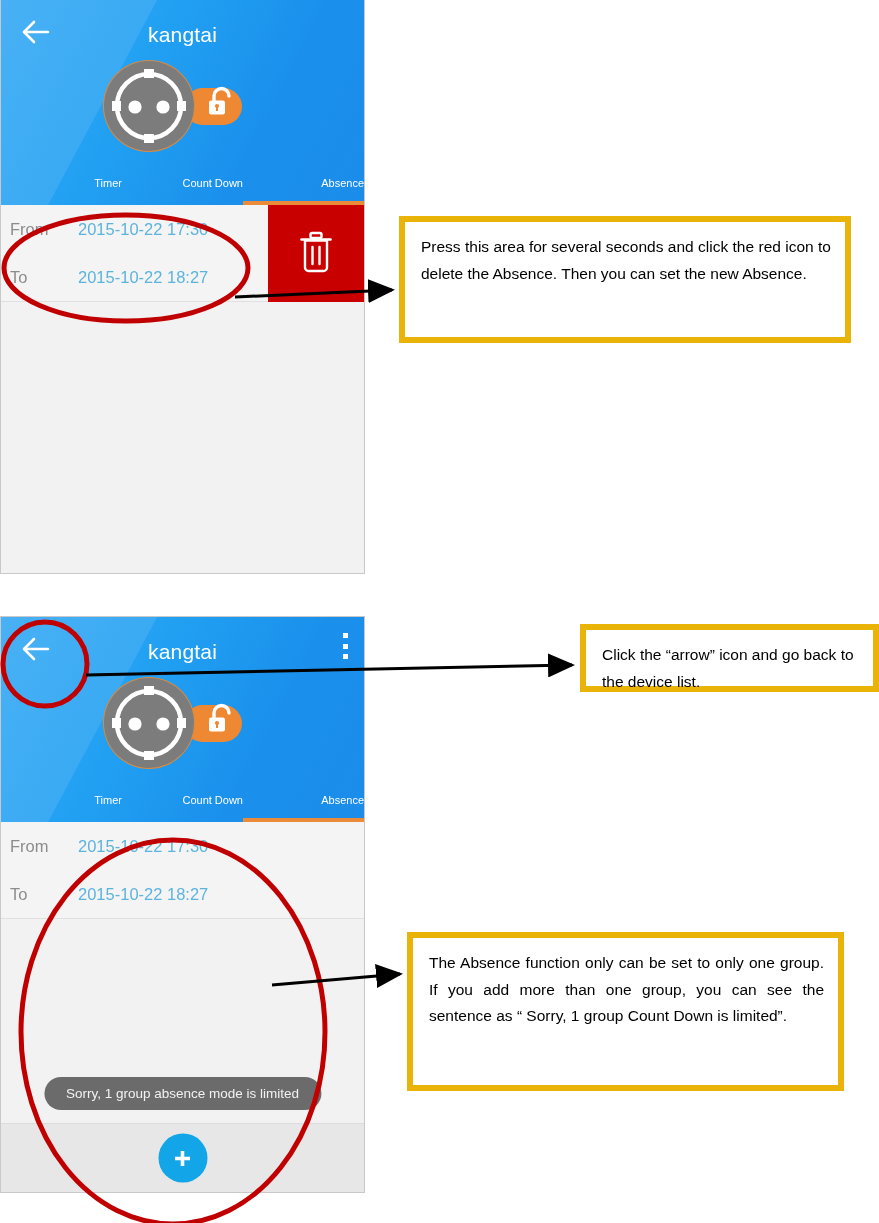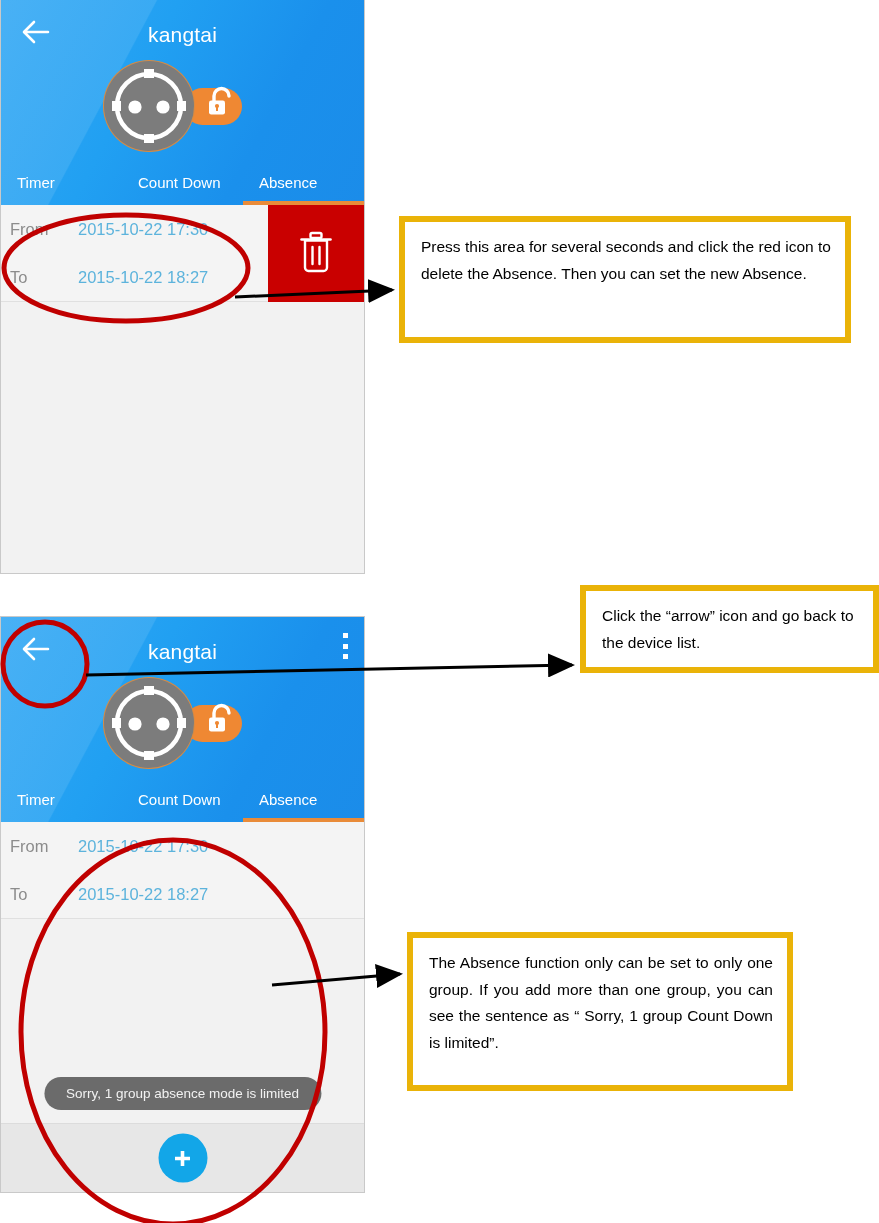--- a/index.html
+++ b/index.html
@@ -105,25 +105,24 @@
     right: 0;
     bottom: 0;
     height: 38px;
     display: flex;
     z-index: 3;
   }
   .tab {
     flex: 1;
     position: relative;
     color: #ffffff;
-    font-size: 15px;
-    text-align: left;
+    font-size: 11px;
+    text-align: right;
     line-height: 32px;
     white-space: nowrap;
-    padding-left: 16px;
   }
   .tab.active::after {
     content: "";
     position: absolute;
     left: 0; right: 0; bottom: 0;
     height: 4px;
     background: #e98b39;
   }
 
   
@@ -217,22 +216,22 @@
     background: #ffffff;
     box-sizing: border-box;
     padding: 12px 14px 12px 16px;
     font-size: 15.5px;
     line-height: 1.72;
     color: #000000;
     text-align: justify;
     text-justify: inter-word;
   }
   #callout-1 { left: 399px; top: 216px;  width: 452px; height: 127px; }
-  #callout-2 { left: 580px; top: 585px;  width: 299px; height: 88px;  text-align: left; }
-  #callout-3 { left: 407px; top: 932px;  width: 386px; height: 159px; }
+  #callout-2 { left: 580px; top: 624px;  width: 299px; height: 68px;  text-align: left; }
+  #callout-3 { left: 407px; top: 932px;  width: 437px; height: 159px; }
 
   
   .overlay {
     position: absolute;
     left: 0; top: 0;
     width: 879px;
     height: 1223px;
     pointer-events: none;
     z-index: 20;
   }

